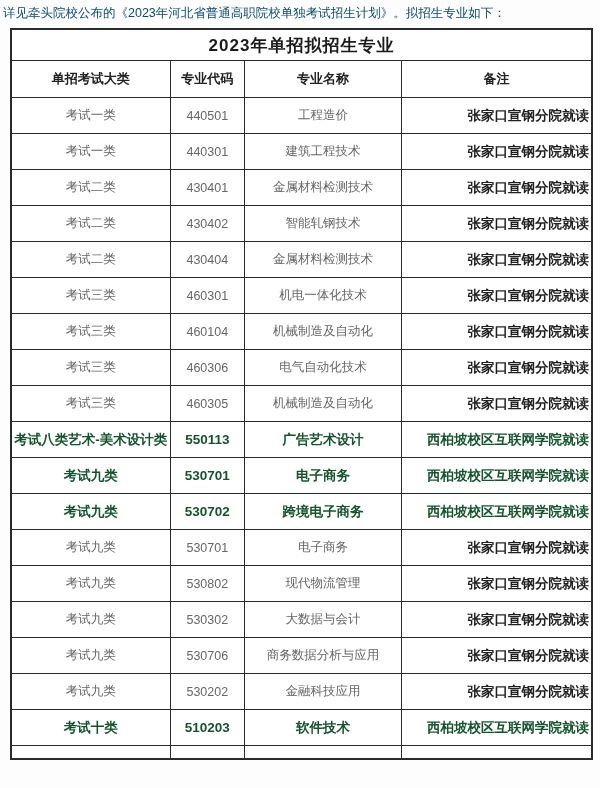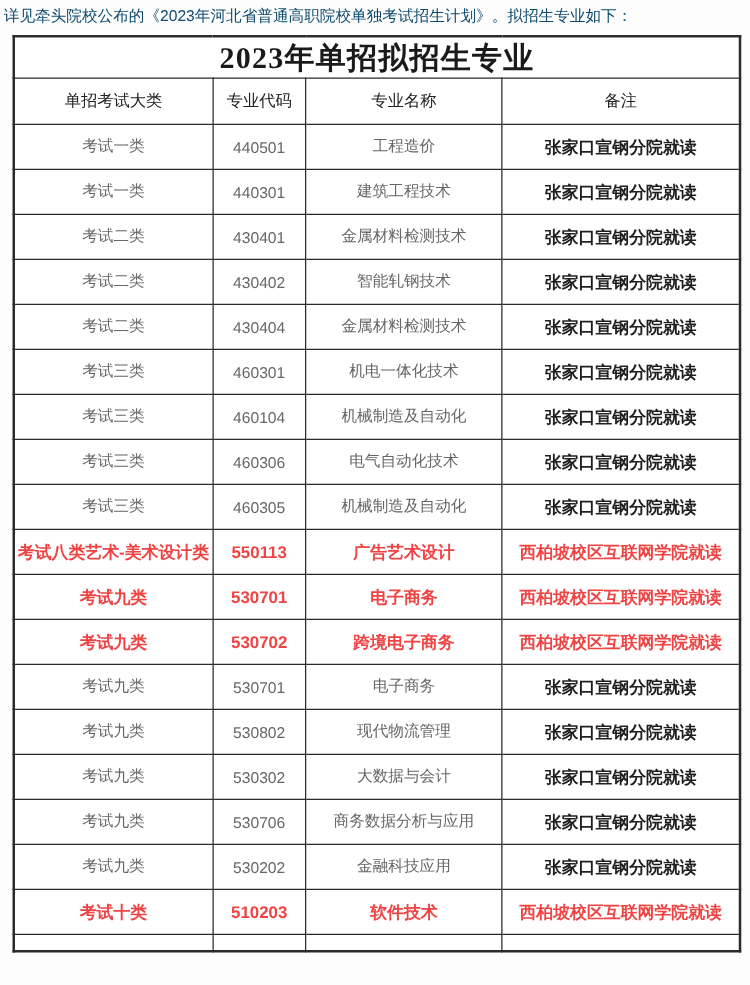--- a/index.html
+++ b/index.html
@@ -28,47 +28,48 @@
   table.majors th, table.majors td {
     border: 1px solid #2b2b2b;
     text-align: center;
     vertical-align: middle;
     padding: 0 2px;
     overflow: visible;
     white-space: nowrap;
   }
   td.title-cell {
     height: 30px;
-    font-family: Liberation Serif, serif;
-    font-size: 24px;
+    font-family: Liberation Sans, sans-serif;
+    font-size: 17px;
     font-weight: 600;
     color: #1a1a1a;
     letter-spacing: 1px;
   }
   table.majors th {
     height: 36px;
     font-size: 13px;
-    font-weight: 400;
+    font-weight: 700;
     color: #222222;
   }
   table.majors td.cell {
     height: 35px;
     font-size: 12.5px;
     font-weight: 400;
     color: #666666;
   }
   table.majors td.c-note {
     font-size: 13.5px;
     font-weight: 600;
     color: #1f1f1f;
+    text-align: right;
   }
   table.majors tr.hl td.cell {
     font-size: 13.5px;
     font-weight: 700;
-    color: #ef4444;
+    color: #14532d;
   }
   table.majors tr.partial td {
     height: 12px;
     border-bottom: none;
   }
   .col-category { width: 158px; }
   .col-code     { width: 74px; }
   .col-major    { width: 156px; }
   .col-note     { width: 189px; }
 </style>

